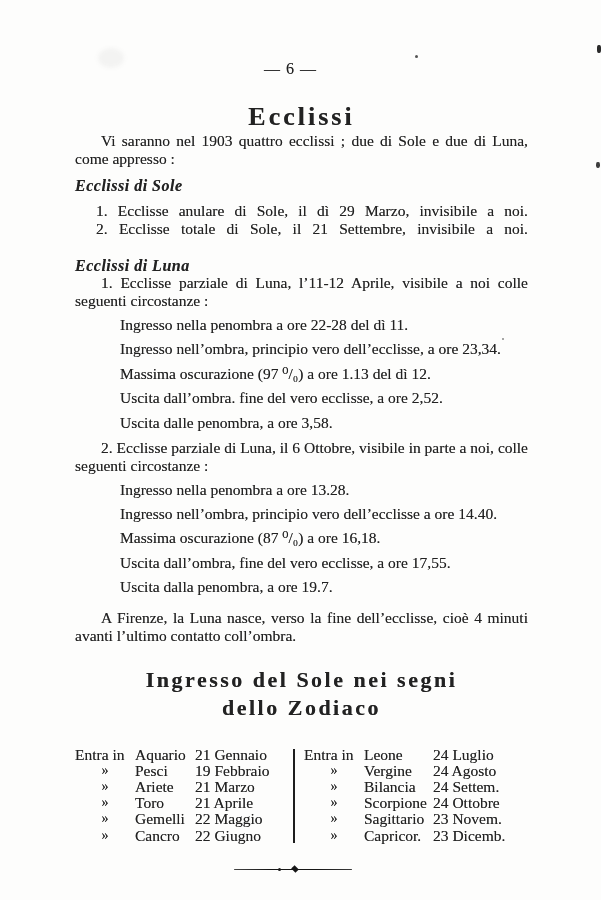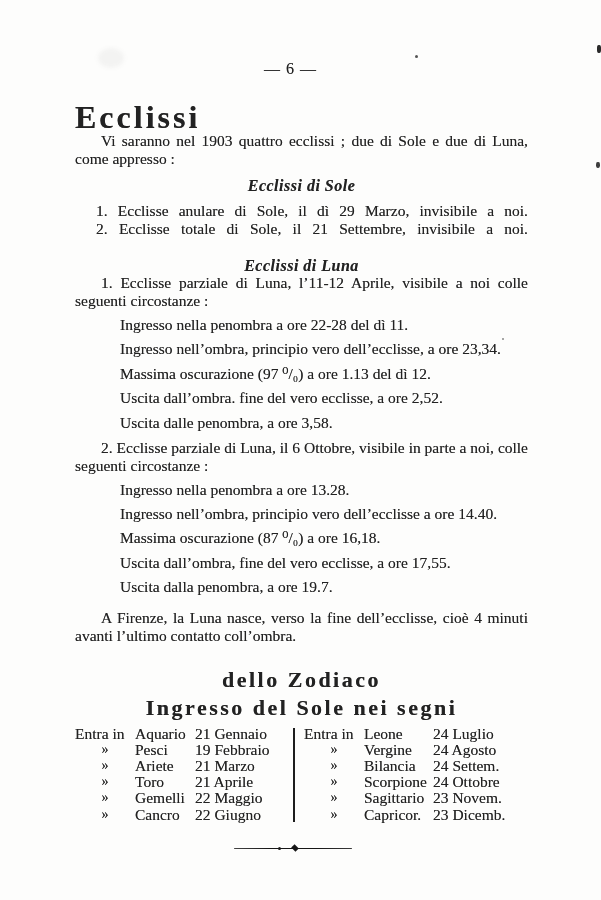--- a/index.html
+++ b/index.html
@@ -19,37 +19,37 @@
     text-shadow:0 0 .6px rgba(35,35,35,.55);
   }
   .page-number{
     font-size:16px;line-height:18px;
     text-align:center;
     transform:translateX(-11px);
     letter-spacing:1px;
   }
   .title{
     margin:24px 0 0 0;
-    font-size:32px;line-height:30px;
+    font-size:26px;line-height:30px;
     font-weight:bold;
     letter-spacing:3px;
-    text-align:left;
+    text-align:center;
   }
   .para{
     margin:0;
     font-size:15.5px;line-height:17.5px;
     text-align:justify;
     text-indent:26px;
   }
   .intro{}
   .subhead{
     margin:10px 0 0 0;
     font-size:16px;line-height:17px;
     font-weight:bold;font-style:italic;
-    text-align:center;
+    text-align:left;
     letter-spacing:.5px;
   }
   .subhead.luna{margin-top:20px;}
   .item{
     margin:0;
     font-size:15.5px;line-height:17.5px;
     padding-left:21px;
     text-align:justify;
     text-align-last:justify;
   }
@@ -64,21 +64,21 @@
   .details p{margin:8px;}
   .para.note{margin-top:14px;}
   .zodiac-heading{
     margin:22px 0 0 0;
     font-size:22px;line-height:28px;
     font-weight:bold;
     letter-spacing:2.5px;
     text-align:center;
   }
   .ztable{
-    margin-top:4px;
+    margin-top:25px;
     display:flex;
     font-size:15.5px;line-height:16.1px;
   }
   .zcol{display:flex;flex-direction:column;}
   .zcol-left{width:218px;flex:none;}
   .zdivider{
     width:2px;flex:none;
     background:#1d1d1d;
     margin:2px 0 1px 0;
   }
@@ -161,22 +161,22 @@
     <p>Ingresso nella penombra a ore 13.28.</p>
     <p>Ingresso nell’ombra, principio vero dell’ecclisse a ore 14.40.</p>
     <p>Massima oscurazione (87 ⁰/₀) a ore 16,18.</p>
     <p>Uscita dall’ombra, fine del vero ecclisse, a ore 17,55.</p>
     <p>Uscita dalla penombra, a ore 19.7.</p>
   </div>
 
   <p class="para note">A Firenze, la Luna nasce, verso la fine dell’ecclisse, cioè 4 minuti avanti l’ultimo contatto coll’ombra.</p>
 
   <h2 class="zodiac-heading">
+    <div>Ingresso del Sole nei segni</div>
     <div>dello Zodiaco</div>
-    <div>Ingresso del Sole nei segni</div>
   </h2>
 
   <div class="ztable">
     <div class="zcol zcol-left">
       <div class="zrow">
         <span class="zpre">Entra in</span>
         <span class="zsign">Aquario</span>
         <span class="zdate">21 Gennaio</span>
       </div>
       <div class="zrow">

